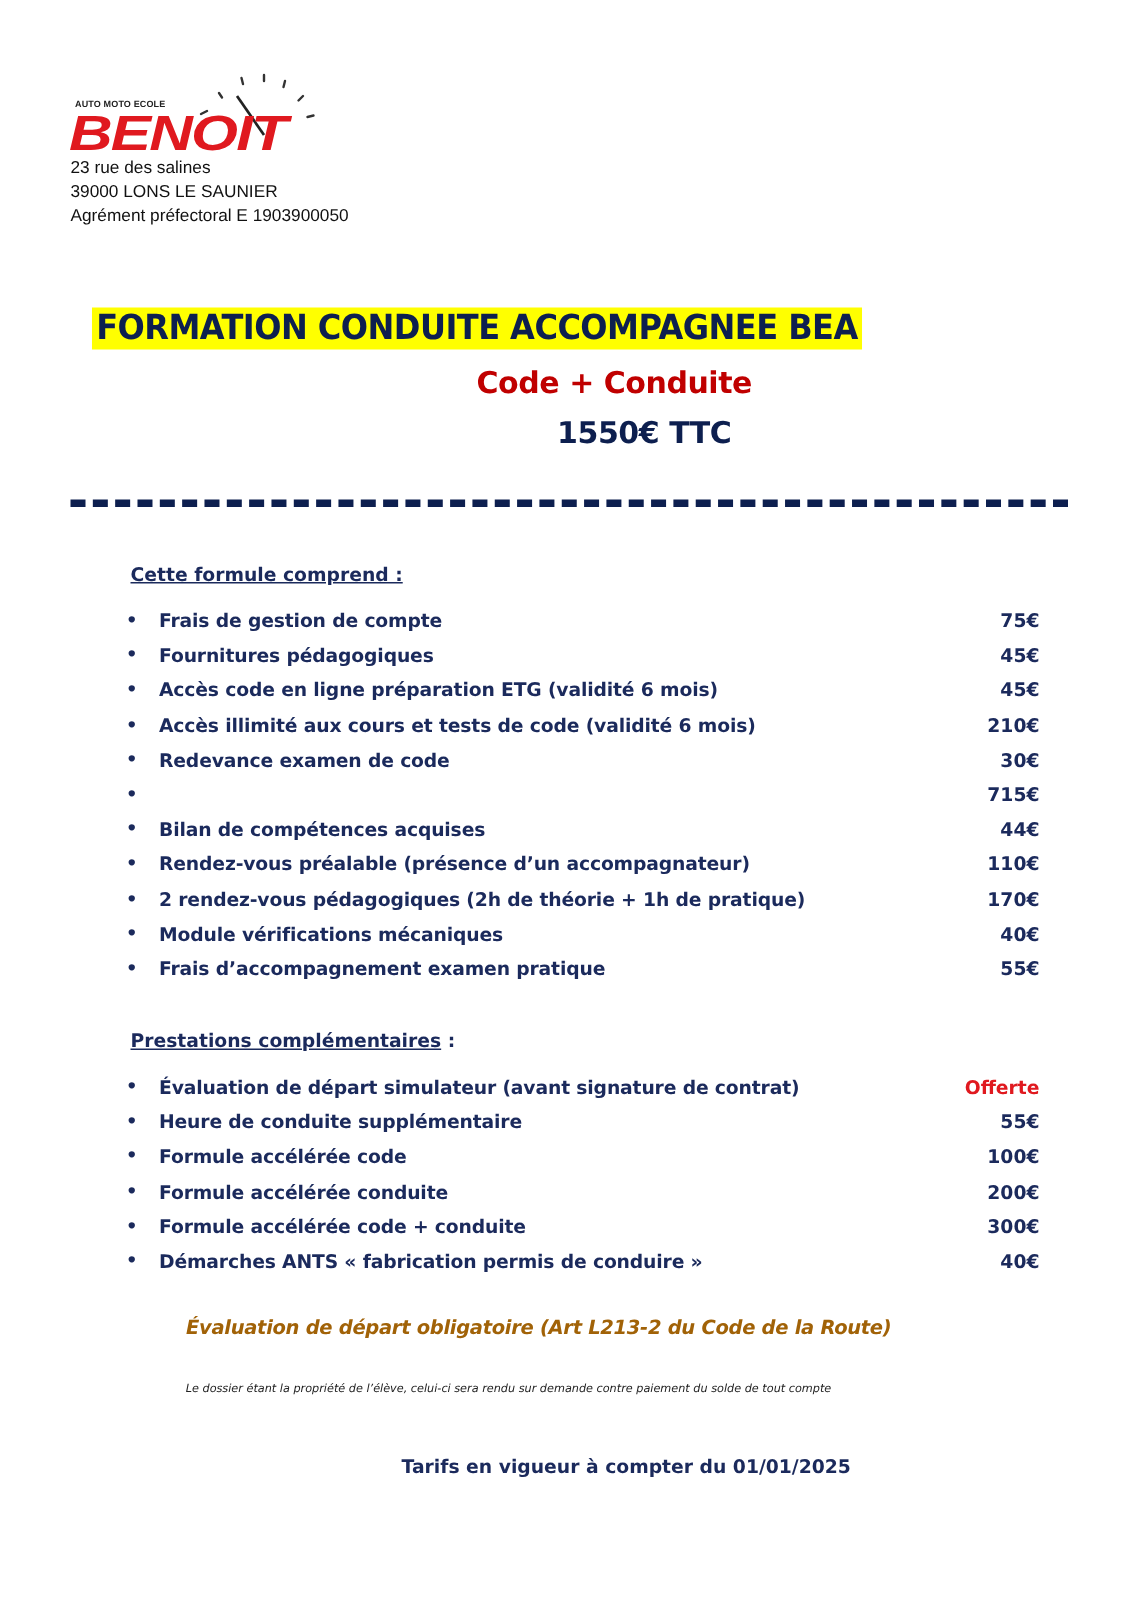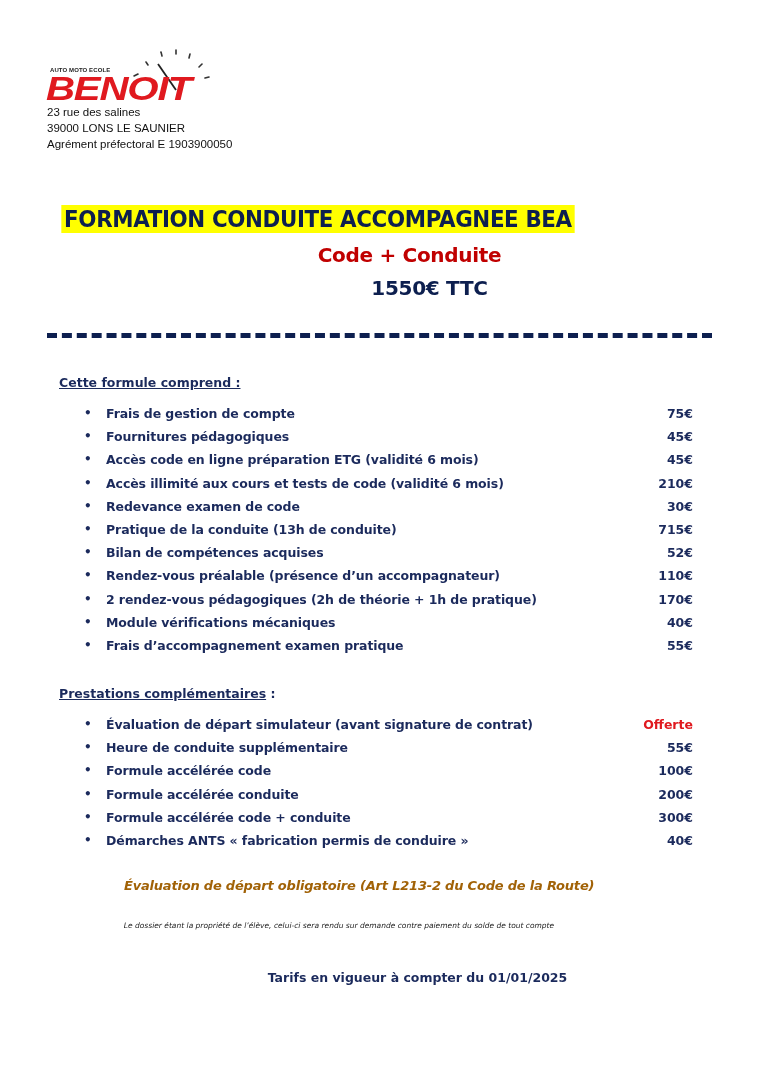--- a/index.html
+++ b/index.html
@@ -17,21 +17,21 @@
   .address div { white-space: nowrap; }
 
   .title-wrap { left: 0; width: 636px; top: 205px; text-align: center; }
   .title { display: inline-block; background: #ffff00; color: #0d1f4f; font-weight: bold; font-size: 23px; padding: 1px 3px; font-family: "DejaVu Sans", sans-serif; letter-spacing: -0.4px; transform: scaleX(0.93); }
   .subtitle { left: 0; width: 763px; top: 243px; text-align: center; color: #c00000; font-weight: bold; font-size: 20px; letter-spacing: -0.3px; margin-left: 28px; }
   .price { left: 0; width: 763px; top: 276px; text-align: center; color: #0d1f4f; font-weight: bold; font-size: 20px; letter-spacing: -0.3px; padding-left: 48px; }
 
   .dashes { left: 47px; top: 333px; width: 665px; height: 0; border-top: 5px dashed #0d1f4f; }
 
   .section-head { font-weight: bold; font-size: 12.5px; color: #1b2a5c; }
-  .section-head .u { text-decoration: underline; }
+  .section-head .u { text-decoration: underline; margin-left: 28px; }
   .sec1 { left: 59px; top: 375px; }
   .sec2 { left: 59px; top: 686px; }
 
   .list { left: 0; width: 763px; }
   .row { position: absolute; left: 0; width: 763px; height: 23px; font-weight: bold; font-size: 12.5px; color: #1b2a5c; }
   .row .bullet { position: absolute; left: 84px; top: 0; font-size: 12px; }
   .row .label { position: absolute; left: 106px; top: 0; white-space: nowrap; letter-spacing: -0.1px; }
   .row .amount { position: absolute; right: 70px; top: 0; text-align: center; white-space: nowrap; }
   .row .amount.red { color: #e0191f; }
 
@@ -97,27 +97,26 @@
       <span class="label">Accès illimité aux cours et tests de code (validité 6 mois)</span>
       <span class="amount">210€</span>
     </div>
     <div class="row" style="top: 92.8px;">
       <span class="bullet">•</span>
       <span class="label">Redevance examen de code</span>
       <span class="amount">30€</span>
     </div>
     <div class="row" style="top: 116px;">
       <span class="bullet">•</span>
-      <span class="label">Pratique de la conduite (13h de conduite)</span>
       <span class="amount">715€</span>
     </div>
     <div class="row" style="top: 139.2px;">
       <span class="bullet">•</span>
       <span class="label">Bilan de compétences acquises</span>
-      <span class="amount">52€</span>
+      <span class="amount">44€</span>
     </div>
     <div class="row" style="top: 162.4px;">
       <span class="bullet">•</span>
       <span class="label">Rendez-vous préalable (présence d’un accompagnateur)</span>
       <span class="amount">110€</span>
     </div>
     <div class="row" style="top: 185.6px;">
       <span class="bullet">•</span>
       <span class="label">2 rendez-vous pédagogiques (2h de théorie + 1h de pratique)</span>
       <span class="amount">170€</span>

